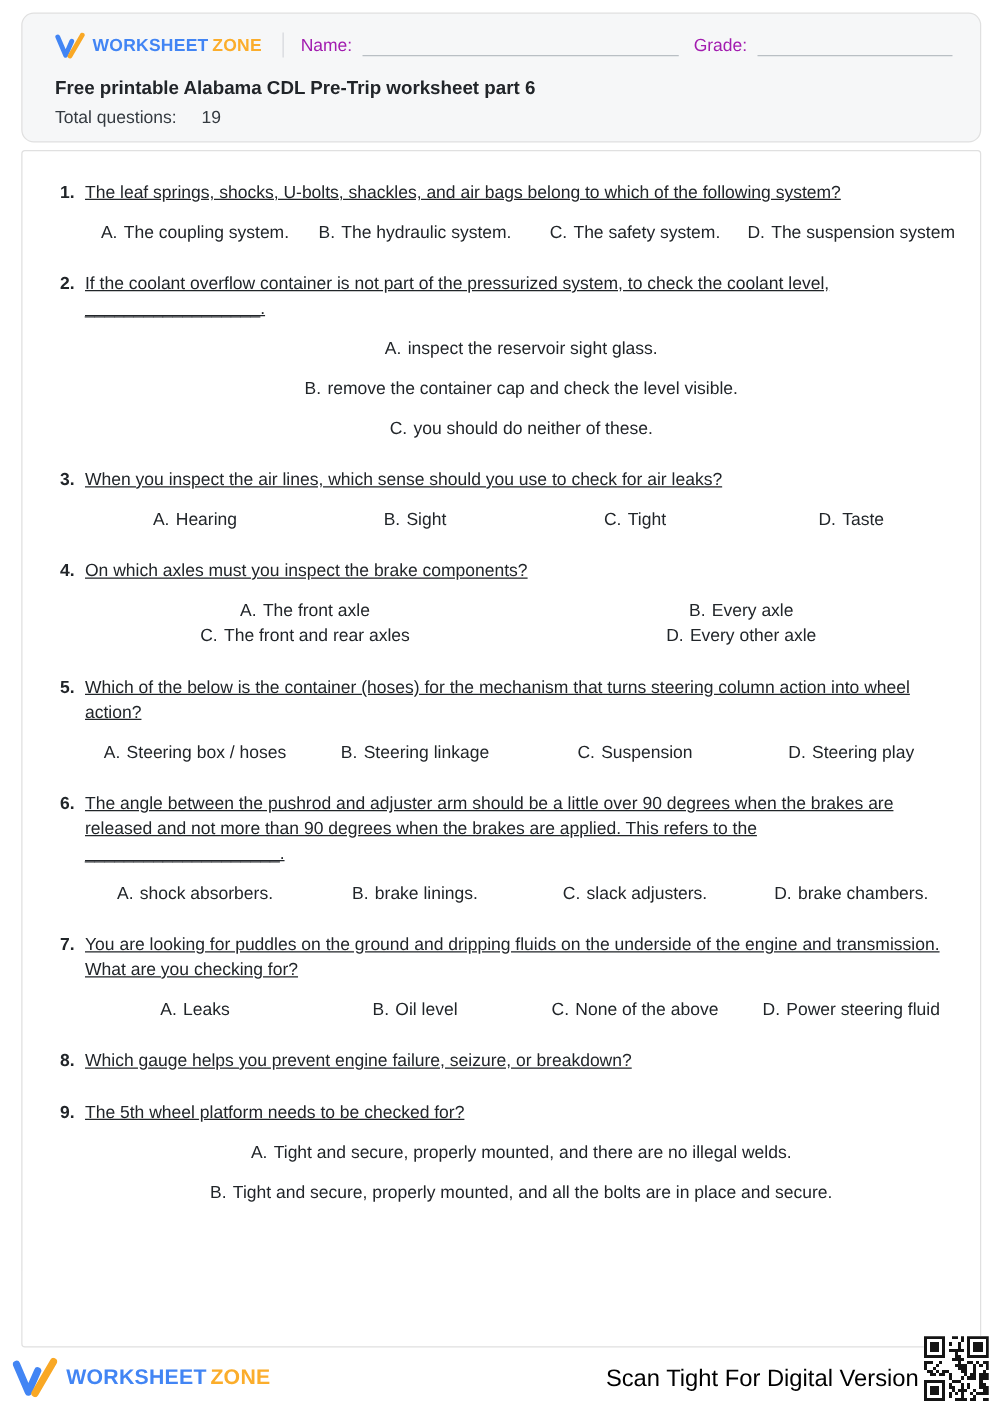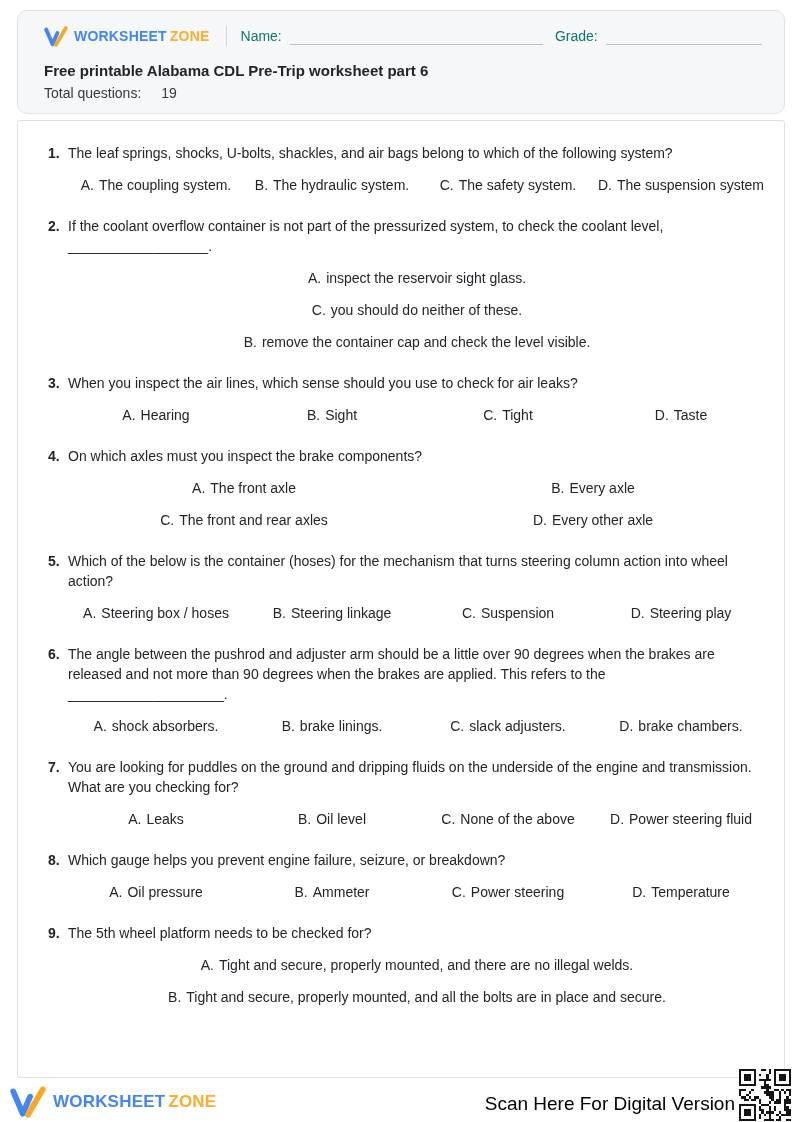--- a/index.html
+++ b/index.html
@@ -22,45 +22,45 @@
     padding:11px 22px 0 26px;
   }
   .header-row { display:flex; align-items:center; height:28px; }
   .logo { display:flex; align-items:center; gap:6px; }
   .logo svg { display:block; }
   .brand { font-weight:800; letter-spacing:.2px; white-space:nowrap; }
   .header-row .brand { font-size:14px; }
   .brand .b1 { color:#4285F4; }
   .brand .b2 { color:#FBAD2B; margin-left:3px; }
   .hdr-divider { width:1px; height:20px; background:#d5d8db; margin:0 14px 0 16px; }
-  .field-label { font-size:14px; color:#0f766e; white-space:nowrap;text-align:center; }
+  .field-label { font-size:14px; color:#a21caf; white-space:nowrap;text-align:center; }
   .write-line { border-bottom:1px solid #b9bfc4; height:18px; margin:0 4px 0 8px; }
   .line-name { flex-grow:1.62; }
   .line-grade { flex-grow:1; margin-right:0; }
   .grade-label { margin-left:8px; }
   .ws-title { margin-top:12px; font-size:15px; font-weight:700; color:#212529; }
   .total-row { margin-top:6px; font-size:14px; color:#343a40; }
   .total-value { margin-left:16px; }
 
   
   .question-box {
     position:absolute; left:17px; top:120px; width:768px; height:958px;
     background:#fff;
     border:1px solid #e0e0e0;
     border-radius:3px;
     padding:22px 18px 0 30px;
     overflow:hidden;
   }
   .question { margin-bottom:21px; }
   .q-line { display:flex; margin-bottom:12px; }
   .q-num { font-weight:700; width:20px; flex:0 0 20px; font-size:14px; line-height:20px; }
-  .q-text { font-size:14px; line-height:20px; color:#212529; }
+  .q-text { font-size:14px; line-height:20px; color:#212529;text-decoration:underline; }
   .options { margin-left:20px;text-align:center; }
   .options.cols-4 { display:grid; grid-template-columns:176px 176px 176px 1fr; }
-  .options.cols-2 { display:grid; grid-template-columns:352px 1fr; row-gap:12px; }
+  .options.cols-2 { display:grid; grid-template-columns:352px 1fr; }
   .options.cols-1 .option { margin-bottom:12px; }
   .options.cols-1 .option:last-child { margin-bottom:0; }
   .option { font-size:14px; line-height:20px; white-space:nowrap; }
   .opt-letter { margin-right:5px; }
 
   
   .footer { position:absolute; left:0; bottom:0; width:793px; height:44px; }
   .footer-logo { position:absolute; left:10px; bottom:4px; display:flex; align-items:center; gap:7px; }
   .footer-logo .brand { font-size:17px; }
   .scan-text { position:absolute; right:58px; bottom:7px; font-size:19px; color:#000; }
@@ -110,22 +110,22 @@
       </div>
     </div>
 
     <div class="question">
       <div class="q-line">
         <span class="q-num">2.</span>
         <div class="q-text">If the coolant overflow container is not part of the pressurized system, to check the coolant level, __________________.</div>
       </div>
       <div class="options cols-1">
         <div class="option"><span class="opt-letter">A.</span><span class="opt-text">inspect the reservoir sight glass.</span></div>
+        <div class="option"><span class="opt-letter">B.</span><span class="opt-text">remove the container cap and check the level visible.</span></div>
         <div class="option"><span class="opt-letter">C.</span><span class="opt-text">you should do neither of these.</span></div>
-        <div class="option"><span class="opt-letter">B.</span><span class="opt-text">remove the container cap and check the level visible.</span></div>
       </div>
     </div>
 
     <div class="question">
       <div class="q-line">
         <span class="q-num">3.</span>
         <div class="q-text">When you inspect the air lines, which sense should you use to check for air leaks?</div>
       </div>
       <div class="options cols-4">
         <div class="option"><span class="opt-letter">A.</span><span class="opt-text">Hearing</span></div>
@@ -184,26 +184,20 @@
         <div class="option"><span class="opt-letter">B.</span><span class="opt-text">Oil level</span></div>
         <div class="option"><span class="opt-letter">C.</span><span class="opt-text">None of the above</span></div>
         <div class="option"><span class="opt-letter">D.</span><span class="opt-text">Power steering fluid</span></div>
       </div>
     </div>
 
     <div class="question">
       <div class="q-line">
         <span class="q-num">8.</span>
         <div class="q-text">Which gauge helps you prevent engine failure, seizure, or breakdown?</div>
-      </div>
-      <div class="options cols-4">
-        <div class="option"><span class="opt-letter">A.</span><span class="opt-text">Oil pressure</span></div>
-        <div class="option"><span class="opt-letter">B.</span><span class="opt-text">Ammeter</span></div>
-        <div class="option"><span class="opt-letter">C.</span><span class="opt-text">Power steering</span></div>
-        <div class="option"><span class="opt-letter">D.</span><span class="opt-text">Temperature</span></div>
       </div>
     </div>
 
     <div class="question">
       <div class="q-line">
         <span class="q-num">9.</span>
         <div class="q-text">The 5th wheel platform needs to be checked for?</div>
       </div>
       <div class="options cols-1">
         <div class="option"><span class="opt-letter">A.</span><span class="opt-text">Tight and secure, properly mounted, and there are no illegal welds.</span></div>
@@ -216,21 +210,21 @@
   <div class="footer">
     <div class="logo footer-logo">
       <span>
         <svg width="36" height="32" viewBox="0 0 34 30">
           <path d="M3 5 L12 26 L19 10" fill="none" stroke="#4285F4" stroke-width="5.5" stroke-linecap="round" stroke-linejoin="round"></path>
           <path d="M31 3 L17 27" fill="none" stroke="#F9A825" stroke-width="5.5" stroke-linecap="round"></path>
         </svg>
       </span>
       <span class="brand"><span class="b1">WORKSHEET</span><span class="b2">ZONE</span></span>
     </div>
-    <div class="scan-text">Scan Here For Digital Version</div>
+    <div class="scan-text">Scan Tight For Digital Version</div>
     <svg class="qr" viewBox="0 0 21 21" shape-rendering="crispEdges">
         <rect x="0" y="0" width="21" height="21" fill="#fff"></rect>
         <g fill="#141414">
           <rect x="9" y="0" width="1" height="1"></rect>
           <rect x="10" y="0" width="1" height="1"></rect>
           <rect x="12" y="0" width="1" height="1"></rect>
           <rect x="12" y="1" width="1" height="1"></rect>
           <rect x="8" y="2" width="1" height="1"></rect>
           <rect x="11" y="2" width="1" height="1"></rect>
           <rect x="11" y="3" width="1" height="1"></rect>

